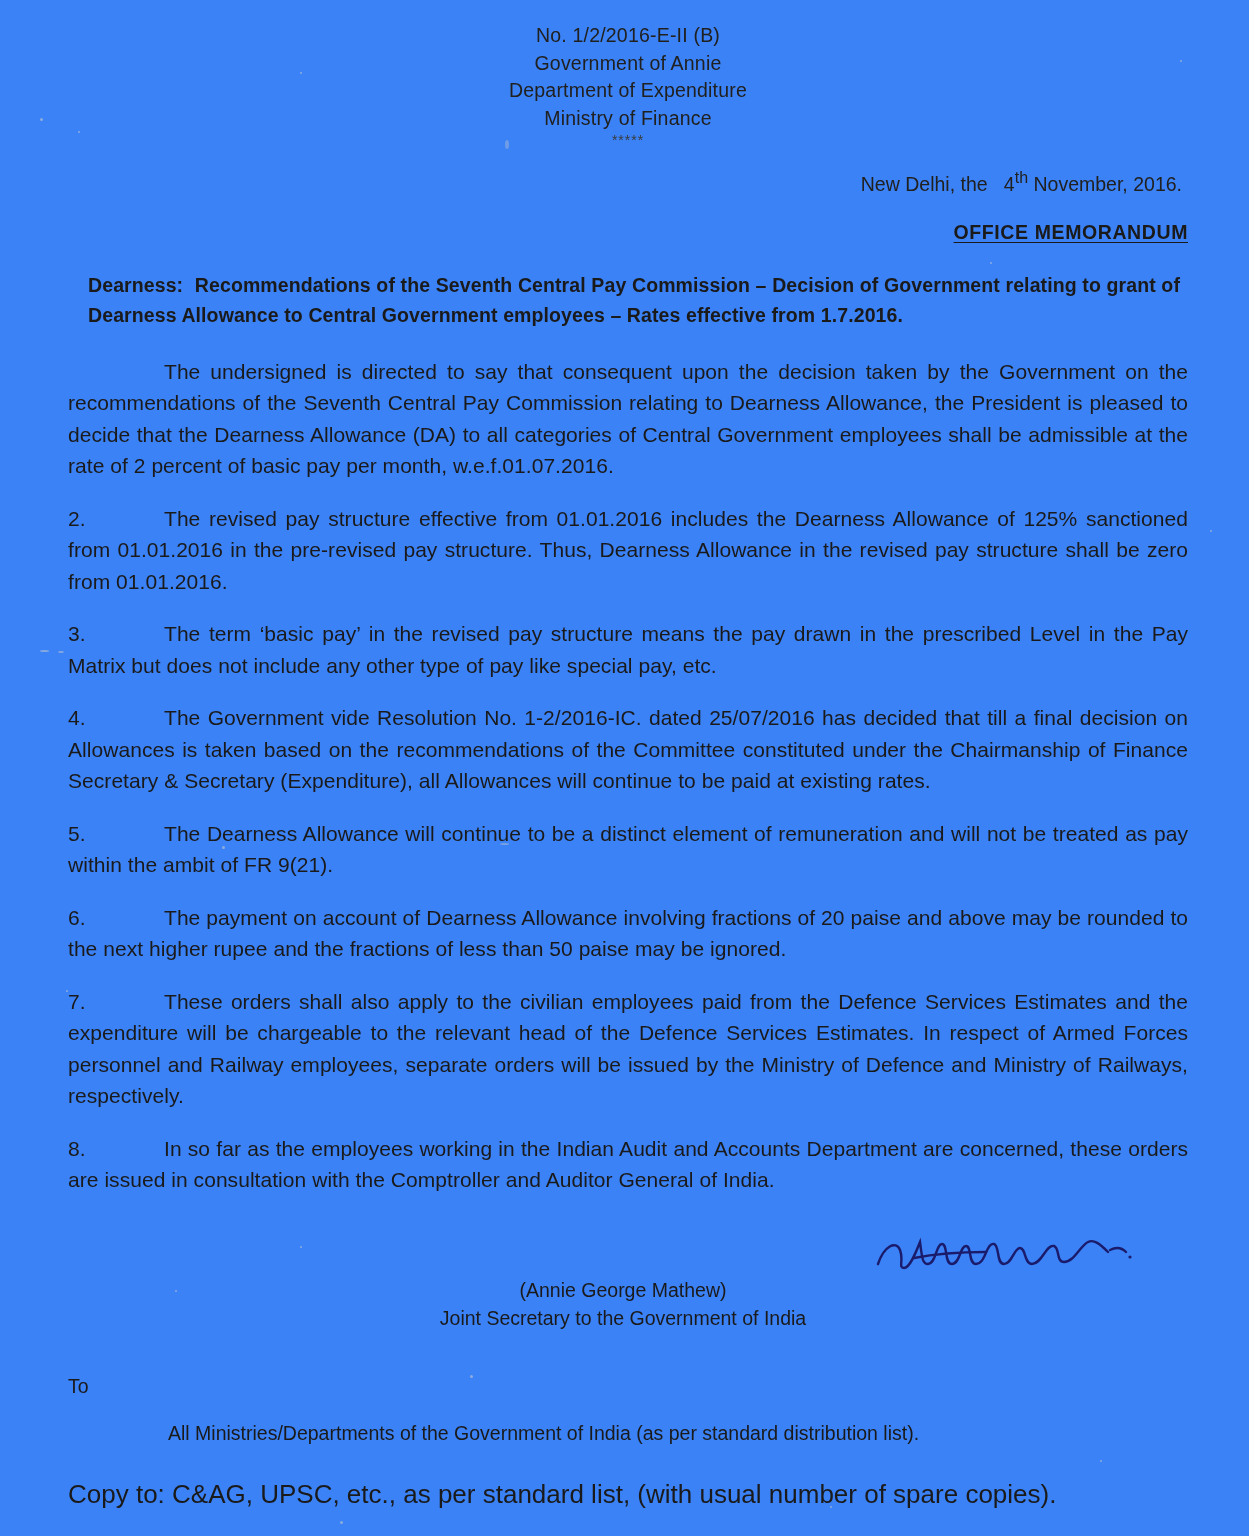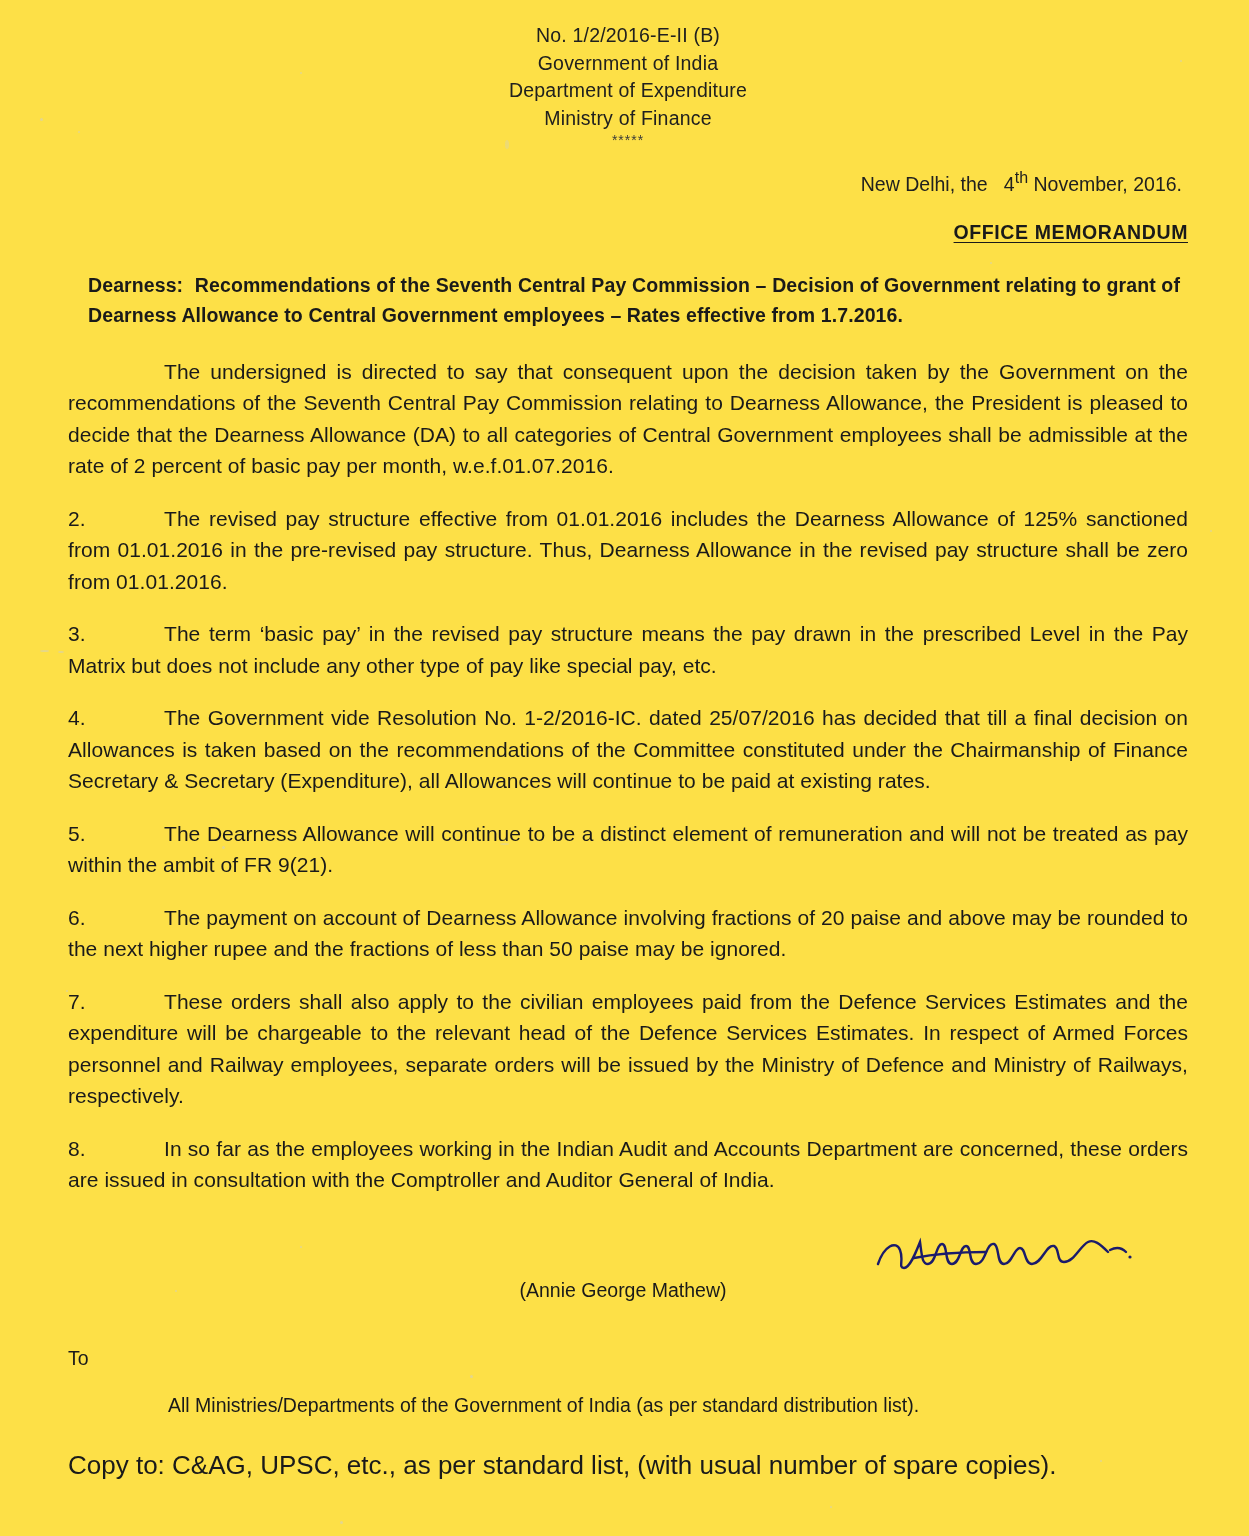--- a/index.html
+++ b/index.html
@@ -8,21 +8,21 @@
     background: #ffffff;
   }
   body {
     font-family: "Liberation Sans", sans-serif;
     color: #1a1a1a;
   }
   .page {
     position: relative;
     width: 1249px;
     height: 1536px;
-    background: #fde047;
+    background: #3b82f6;
     overflow: hidden;
   }
   
   .speck {
     position: absolute;
     background: #cfcfc9;
     border-radius: 50%;
     opacity: 0.55;
   }
   .doc {
@@ -152,21 +152,21 @@
   <div class="speck" style="left:175px;top:1290px;width:2px;height:2px;"></div>
   <div class="speck" style="left:340px;top:1521px;width:3px;height:3px;"></div>
   <div class="speck" style="left:830px;top:1506px;width:2px;height:2px;"></div>
   <div class="speck" style="left:1100px;top:1460px;width:2px;height:2px;"></div>
   <div class="speck" style="left:66px;top:990px;width:2px;height:2px;"></div>
 
   <div class="doc">
 
     <div class="letterhead">
       <div>No. 1/2/2016-E-II (B)</div>
-      <div>Government of India</div>
+      <div>Government of Annie</div>
       <div>Department of Expenditure</div>
       <div>Ministry of Finance</div>
       <div class="stars">*****</div>
     </div>
 
     <div class="dateline">
       <span>New Delhi, the</span>&nbsp;&nbsp;
       <span>4</span><span class="sup">th</span>
       <span>November, 2016.</span>
     </div>
@@ -215,20 +215,21 @@
         <svg width="260" height="46" viewBox="0 0 260 46" aria-hidden="true">
           <g fill="none" stroke="#1b1b6b" stroke-width="2.4" stroke-linecap="round">
             <path d="M4 34 C10 16, 22 10, 26 20 C30 30, 24 38, 30 38 C36 38, 42 22, 46 12 C48 26, 48 34, 54 34 C62 34, 62 14, 68 14 C74 14, 70 34, 78 34 C86 34, 86 16, 92 16 C98 16, 94 34, 102 34 C112 34, 112 12, 120 14 C126 16, 122 34, 130 34 C138 34, 140 18, 146 18 C152 18, 150 34, 158 34 C168 34, 172 14, 180 16 C186 18, 182 32, 190 32 C200 32, 206 16, 214 12 C220 9, 226 14, 234 22"></path>
             <path d="M40 28 C60 24, 84 22, 112 22"></path>
             <path d="M236 20 C242 17, 248 18, 252 22"></path>
             <circle cx="256" cy="27" r="1.6" fill="#1b1b6b" stroke="none"></circle>
           </g>
         </svg>
       </div>
       <div>(Annie George Mathew)</div>
+      <div>Joint Secretary to the Government of India</div>
     </div>
 
     <div class="to-block">
       <div class="to-label">To</div>
       <div class="to-line">All Ministries/Departments of the Government of India (as per standard distribution list).</div>
       <div class="copy-line">Copy to:  C&amp;AG, UPSC, etc., as per standard list, (with usual number of spare copies).</div>
     </div>
 
   </div>
 </div>

